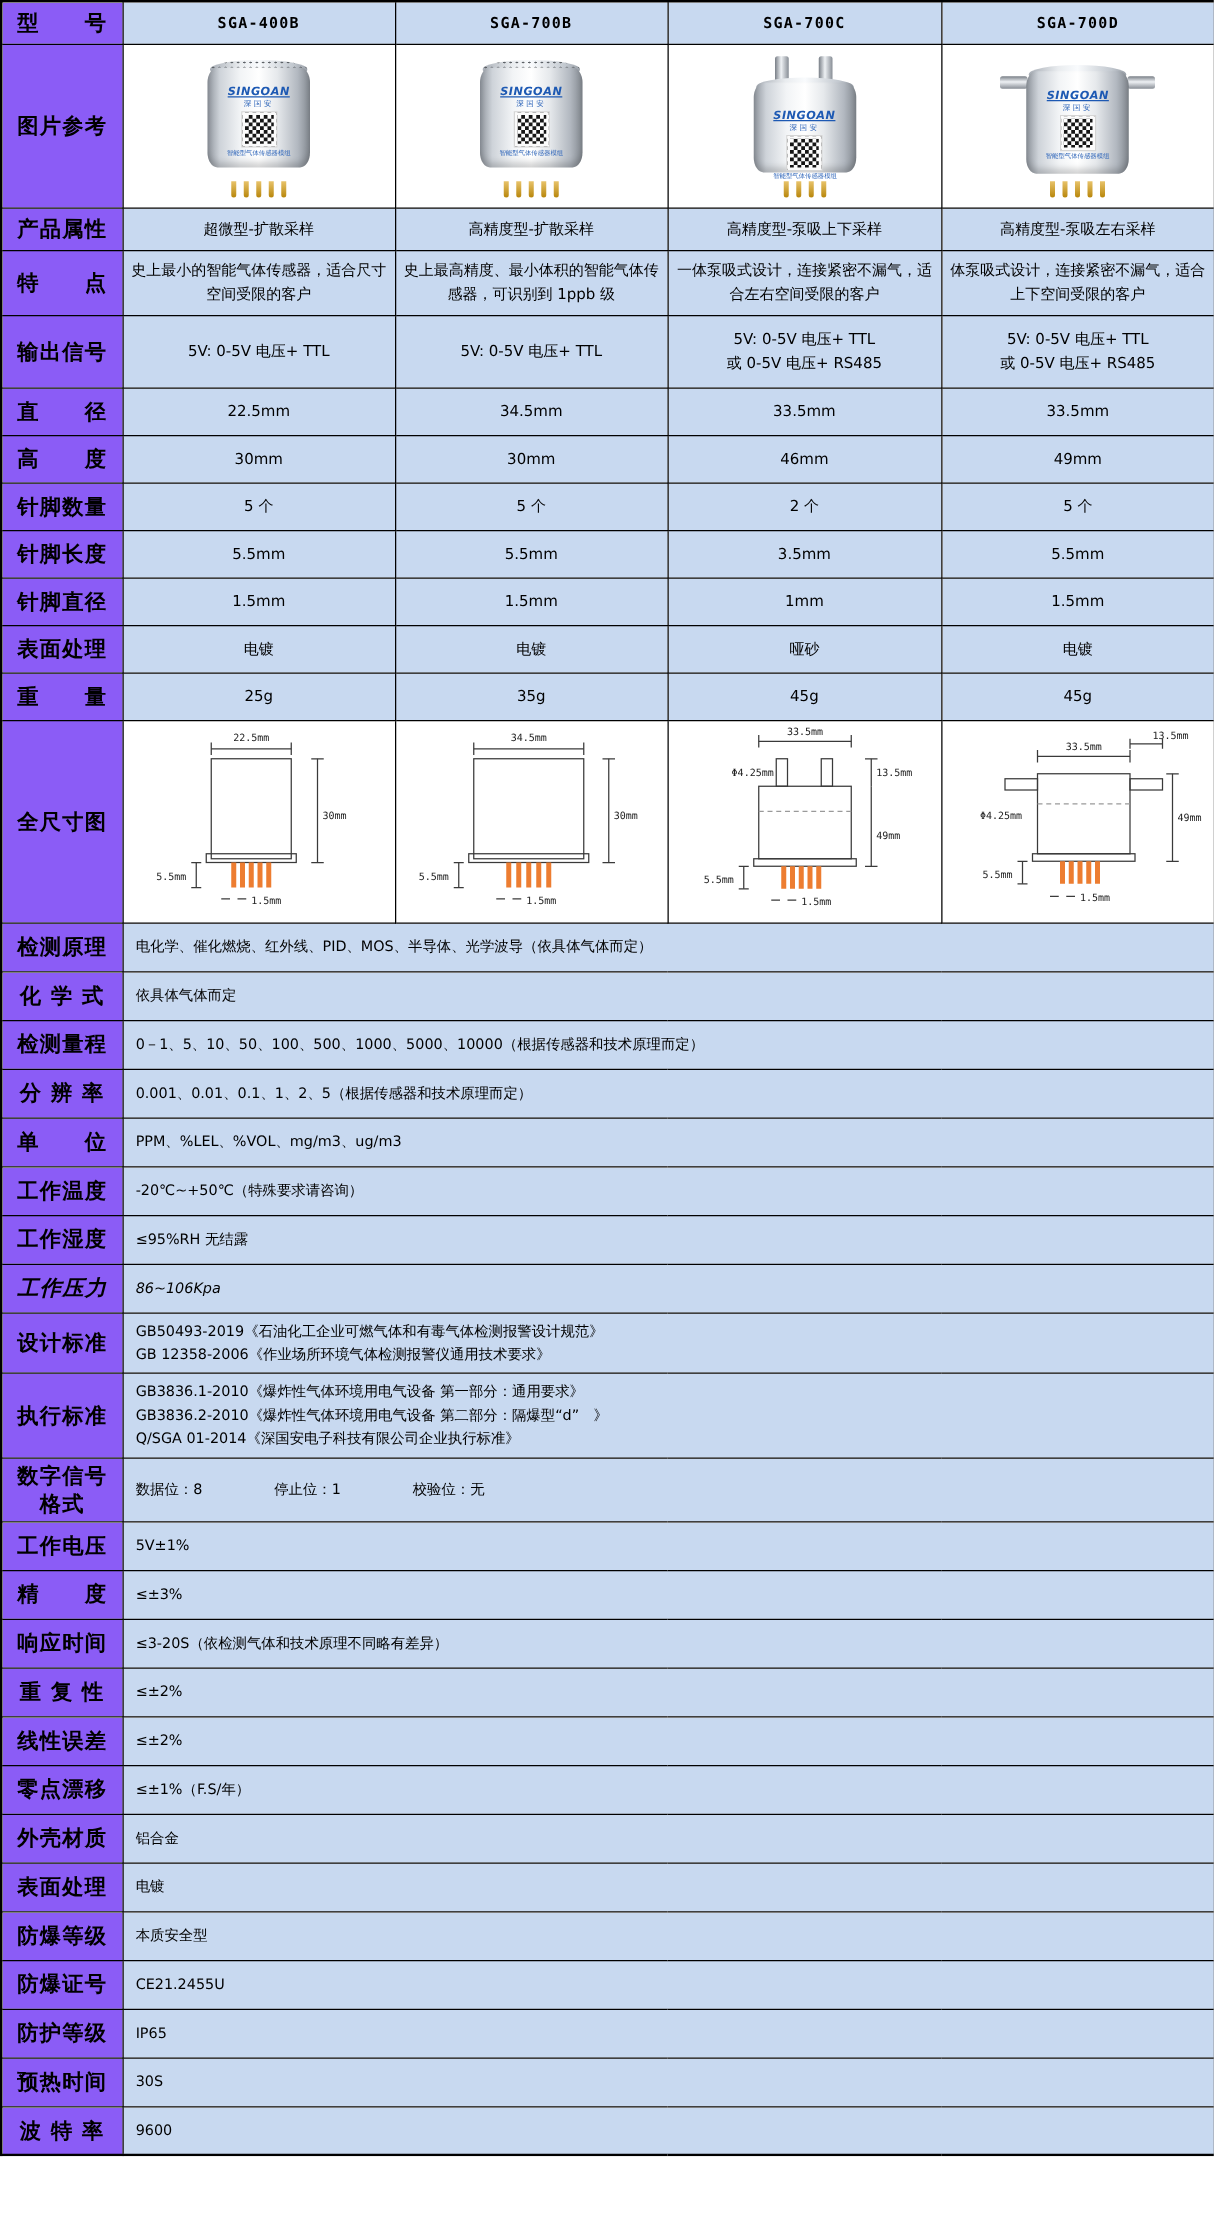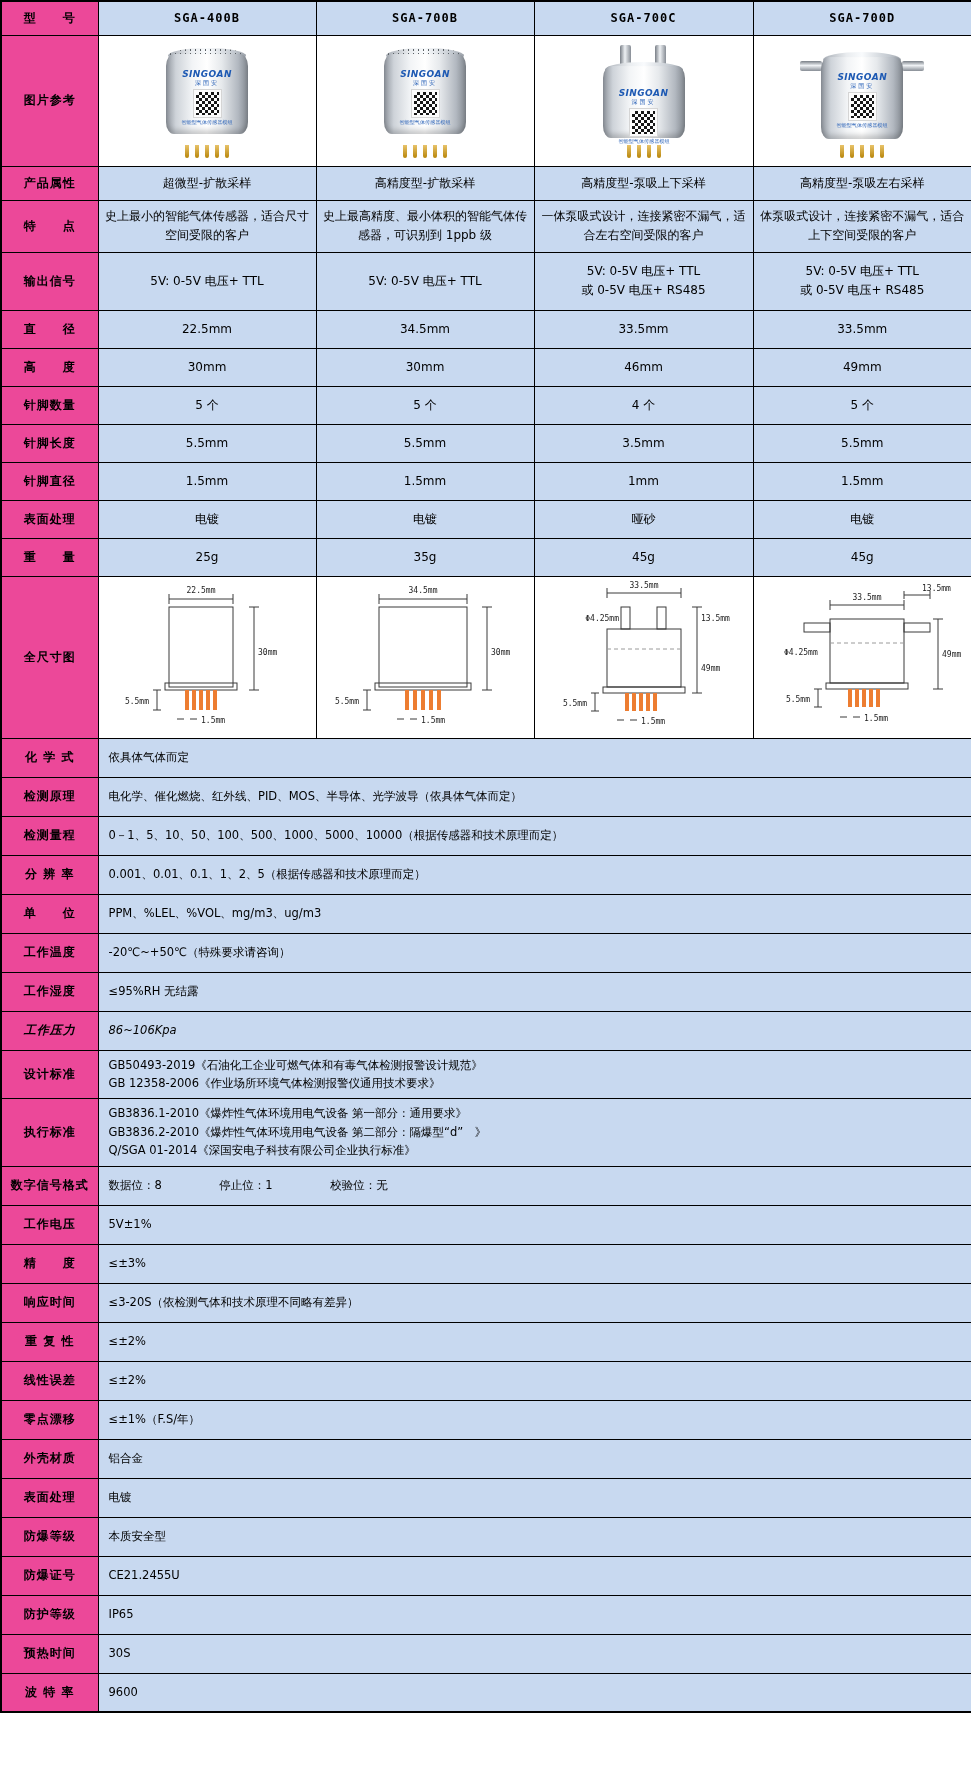--- a/index.html
+++ b/index.html
@@ -1,38 +1,38 @@
 <!DOCTYPE html>
 <html><head>
 <meta charset="utf-8">
 <style>
   html,body{margin:0;padding:0;background:#fff;}
   body{width:971px;font-family:"DejaVu Sans","Liberation Sans",sans-serif;color:#000;}
   table.spec{width:971px;border-collapse:collapse;table-layout:fixed;border:2px solid #000;}
   td{border:1px solid #000;font-size:12px;text-align:center;vertical-align:middle;
      padding:2px 5px;box-sizing:border-box;overflow:hidden;}
-  td.lbl{background:#ec4899;font-weight:bold;font-size:12px;letter-spacing:1px;}
+  td.lbl{background:#8b5cf6;font-weight:bold;font-size:17px;letter-spacing:1px;}
   td.model{background:#C8D9F0;font-weight:bold;font-family:"DejaVu Sans Mono","Liberation Mono",monospace;letter-spacing:1px;}
   td.val{background:#C8D9F0;white-space:pre-line;line-height:1.55;}
   td.fullval{background:#C8D9F0;text-align:left;padding-left:10px;white-space:pre-line;line-height:1.6;font-size:11.5px;}
   td.imgcell,td.diagcell{background:#fff;padding:0;}
   tr.r-head td{height:34px;}
   tr.r-img td{height:131px;}
   tr.r-diag td{height:162px;}
 
   
   .sensor{position:relative;width:104px;height:114px;margin:0 auto;}
   .s-cap{position:absolute;left:13px;top:4px;width:78px;height:15px;border-radius:50%;
     background:radial-gradient(#5c6166 0.8px,transparent 1.1px) 0 0/5px 4px,
     linear-gradient(90deg,#a7adb5,#e9ecef 30%,#f9fbfd 50%,#c2c8cf 85%,#9aa0a8);}
   .s-cap.plain{background:linear-gradient(90deg,#a7adb5,#e9ecef 30%,#f9fbfd 50%,#c2c8cf 85%,#9aa0a8);}
   .s-body{position:absolute;left:11px;top:10px;width:82px;height:80px;border-radius:8px/12px;
     background:linear-gradient(90deg,#8f959d,#ced3d9 12%,#f2f4f6 32%,#ffffff 50%,#e6e9ec 68%,#b2b8c0 88%,#82888f);
     box-shadow:inset 0 -4px 5px rgba(0,0,0,.18);}
-  .s-brand{margin-top:15px;text-align:center;font-size:9px;font-weight:bold;font-style:italic;color:#1d59b3;letter-spacing:.4px;}
+  .s-brand{margin-top:15px;text-align:center;font-size:9px;font-weight:bold;font-style:italic;color:#1d59b3;letter-spacing:.4px;text-decoration:underline;}
   .s-brandcn{text-align:center;font-size:6px;color:#2a62b8;letter-spacing:2px;}
   .s-qr{width:23px;height:23px;margin:2px auto 1px;border:2px solid #fbfbfb;box-shadow:0 0 0 1px #d5d5d5;
     background:repeating-conic-gradient(#161616 0% 25%,#fdfdfd 0% 50%) 0 0/6px 6px;}
   .s-cap2{text-align:center;font-size:6px;color:#2a62b8;transform:scale(.85);white-space:nowrap;}
   .s-pins{position:absolute;left:0;right:0;bottom:0;display:flex;justify-content:center;gap:6px;height:13px;}
   .s-pin{width:4px;height:13px;background:linear-gradient(180deg,#e8c36a,#b8860b);border-radius:0 0 2px 2px;}
   .s-tubev{position:absolute;top:1px;width:11px;height:26px;border-radius:2px;
     background:linear-gradient(90deg,#787e86,#eef1f4 45%,#878d95);}
   .s-tubeh{position:absolute;top:17px;width:22px;height:10px;border-radius:2px;
     background:linear-gradient(180deg,#787e86,#eef1f4 45%,#878d95);}
@@ -187,21 +187,21 @@
         <td class="lbl">高　　度</td>
         <td class="val">30mm</td>
         <td class="val">30mm</td>
         <td class="val">46mm</td>
         <td class="val">49mm</td>
       </tr>
       <tr style="height: 38px;">
         <td class="lbl">针脚数量</td>
         <td class="val">5 个</td>
         <td class="val">5 个</td>
-        <td class="val">4 个</td>
+        <td class="val">2 个</td>
         <td class="val">5 个</td>
       </tr>
       <tr style="height: 38px;">
         <td class="lbl">针脚长度</td>
         <td class="val">5.5mm</td>
         <td class="val">5.5mm</td>
         <td class="val">3.5mm</td>
         <td class="val">5.5mm</td>
       </tr>
       <tr style="height: 38px;">
@@ -350,26 +350,26 @@
           <line x1="86" y1="140" x2="93" y2="140"></line>
             <line x1="99" y1="140" x2="106" y2="140"></line>
           <text x="110" y="144">1.5mm</text>
         </svg>
       </td>
     </tr>
   </tbody>
 
   <tbody id="tb-full">
       <tr style="height: 39px;">
+        <td class="lbl">检测原理</td>
+        <td class="fullval" colspan="4">电化学、催化燃烧、红外线、PID、MOS、半导体、光学波导（依具体气体而定）</td>
+      </tr>
+      <tr style="height: 39px;">
         <td class="lbl">化 学 式</td>
         <td class="fullval" colspan="4">依具体气体而定</td>
-      </tr>
-      <tr style="height: 39px;">
-        <td class="lbl">检测原理</td>
-        <td class="fullval" colspan="4">电化学、催化燃烧、红外线、PID、MOS、半导体、光学波导（依具体气体而定）</td>
       </tr>
       <tr style="height: 39px;">
         <td class="lbl">检测量程</td>
         <td class="fullval" colspan="4">0－1、5、10、50、100、500、1000、5000、10000（根据传感器和技术原理而定）</td>
       </tr>
       <tr style="height: 39px;">
         <td class="lbl">分 辨 率</td>
         <td class="fullval" colspan="4">0.001、0.01、0.1、1、2、5（根据传感器和技术原理而定）</td>
       </tr>
       <tr style="height: 39px;">

